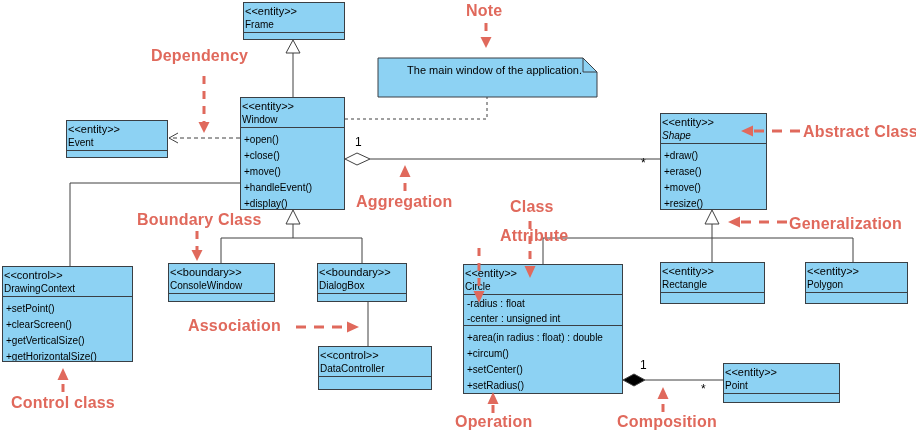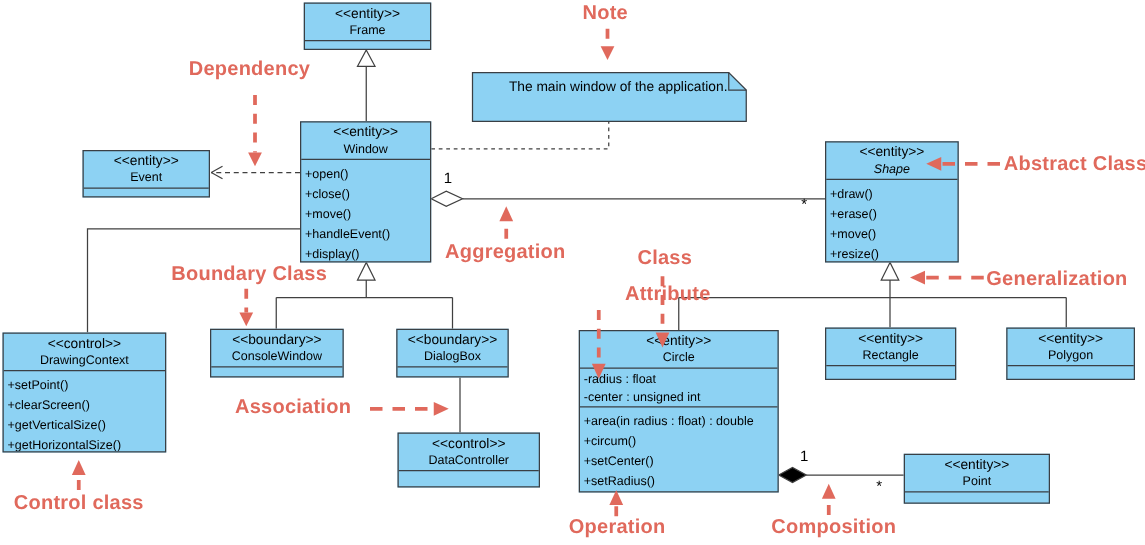--- a/index.html
+++ b/index.html
@@ -3,21 +3,21 @@
 <meta charset="utf-8">
 <style>
   html,body{margin:0;padding:0;background:#fff;}
   .canvas{position:relative;width:916px;height:436px;background:#ffffff;
           font-family:"Liberation Sans",sans-serif;overflow:hidden;}
   svg.layer{position:absolute;left:0;top:0;pointer-events:none;}
   #connector-layer{z-index:1;}
   #annotation-arrow-layer{z-index:4;}
   .uml-class{position:absolute;z-index:2;background:#8DD2F3;border:1px solid #3a3f44;
              box-sizing:border-box;display:flex;flex-direction:column;color:#000;}
-  .uml-title{text-align:center;padding:2px 1px 1px;line-height:13px;font-size:11px;}
+  .uml-title{text-align:left;padding:2px 1px 1px;line-height:13px;font-size:11px;}
   .uml-stereo{display:block;}
   .uml-name{display:block;font-weight:normal;font-size:10px;}
   .uml-name.abstract{font-style:italic;}
   .uml-members{border-top:1px solid #3a3f44;flex:1;padding:4px 0 0 3px;font-size:10px;
                line-height:16px;white-space:nowrap;overflow:hidden;}
   .uml-members.attrs{flex:none;line-height:15px;padding-top:1px;}
   .uml-empty{border-top:1px solid #3a3f44;flex:1;min-height:8px;}
   .member{display:block;}
   .note-text{position:absolute;z-index:3;font-size:11px;color:#000;line-height:13px;}
   .mult{position:absolute;z-index:3;font-size:12px;color:#000;line-height:12px;}

